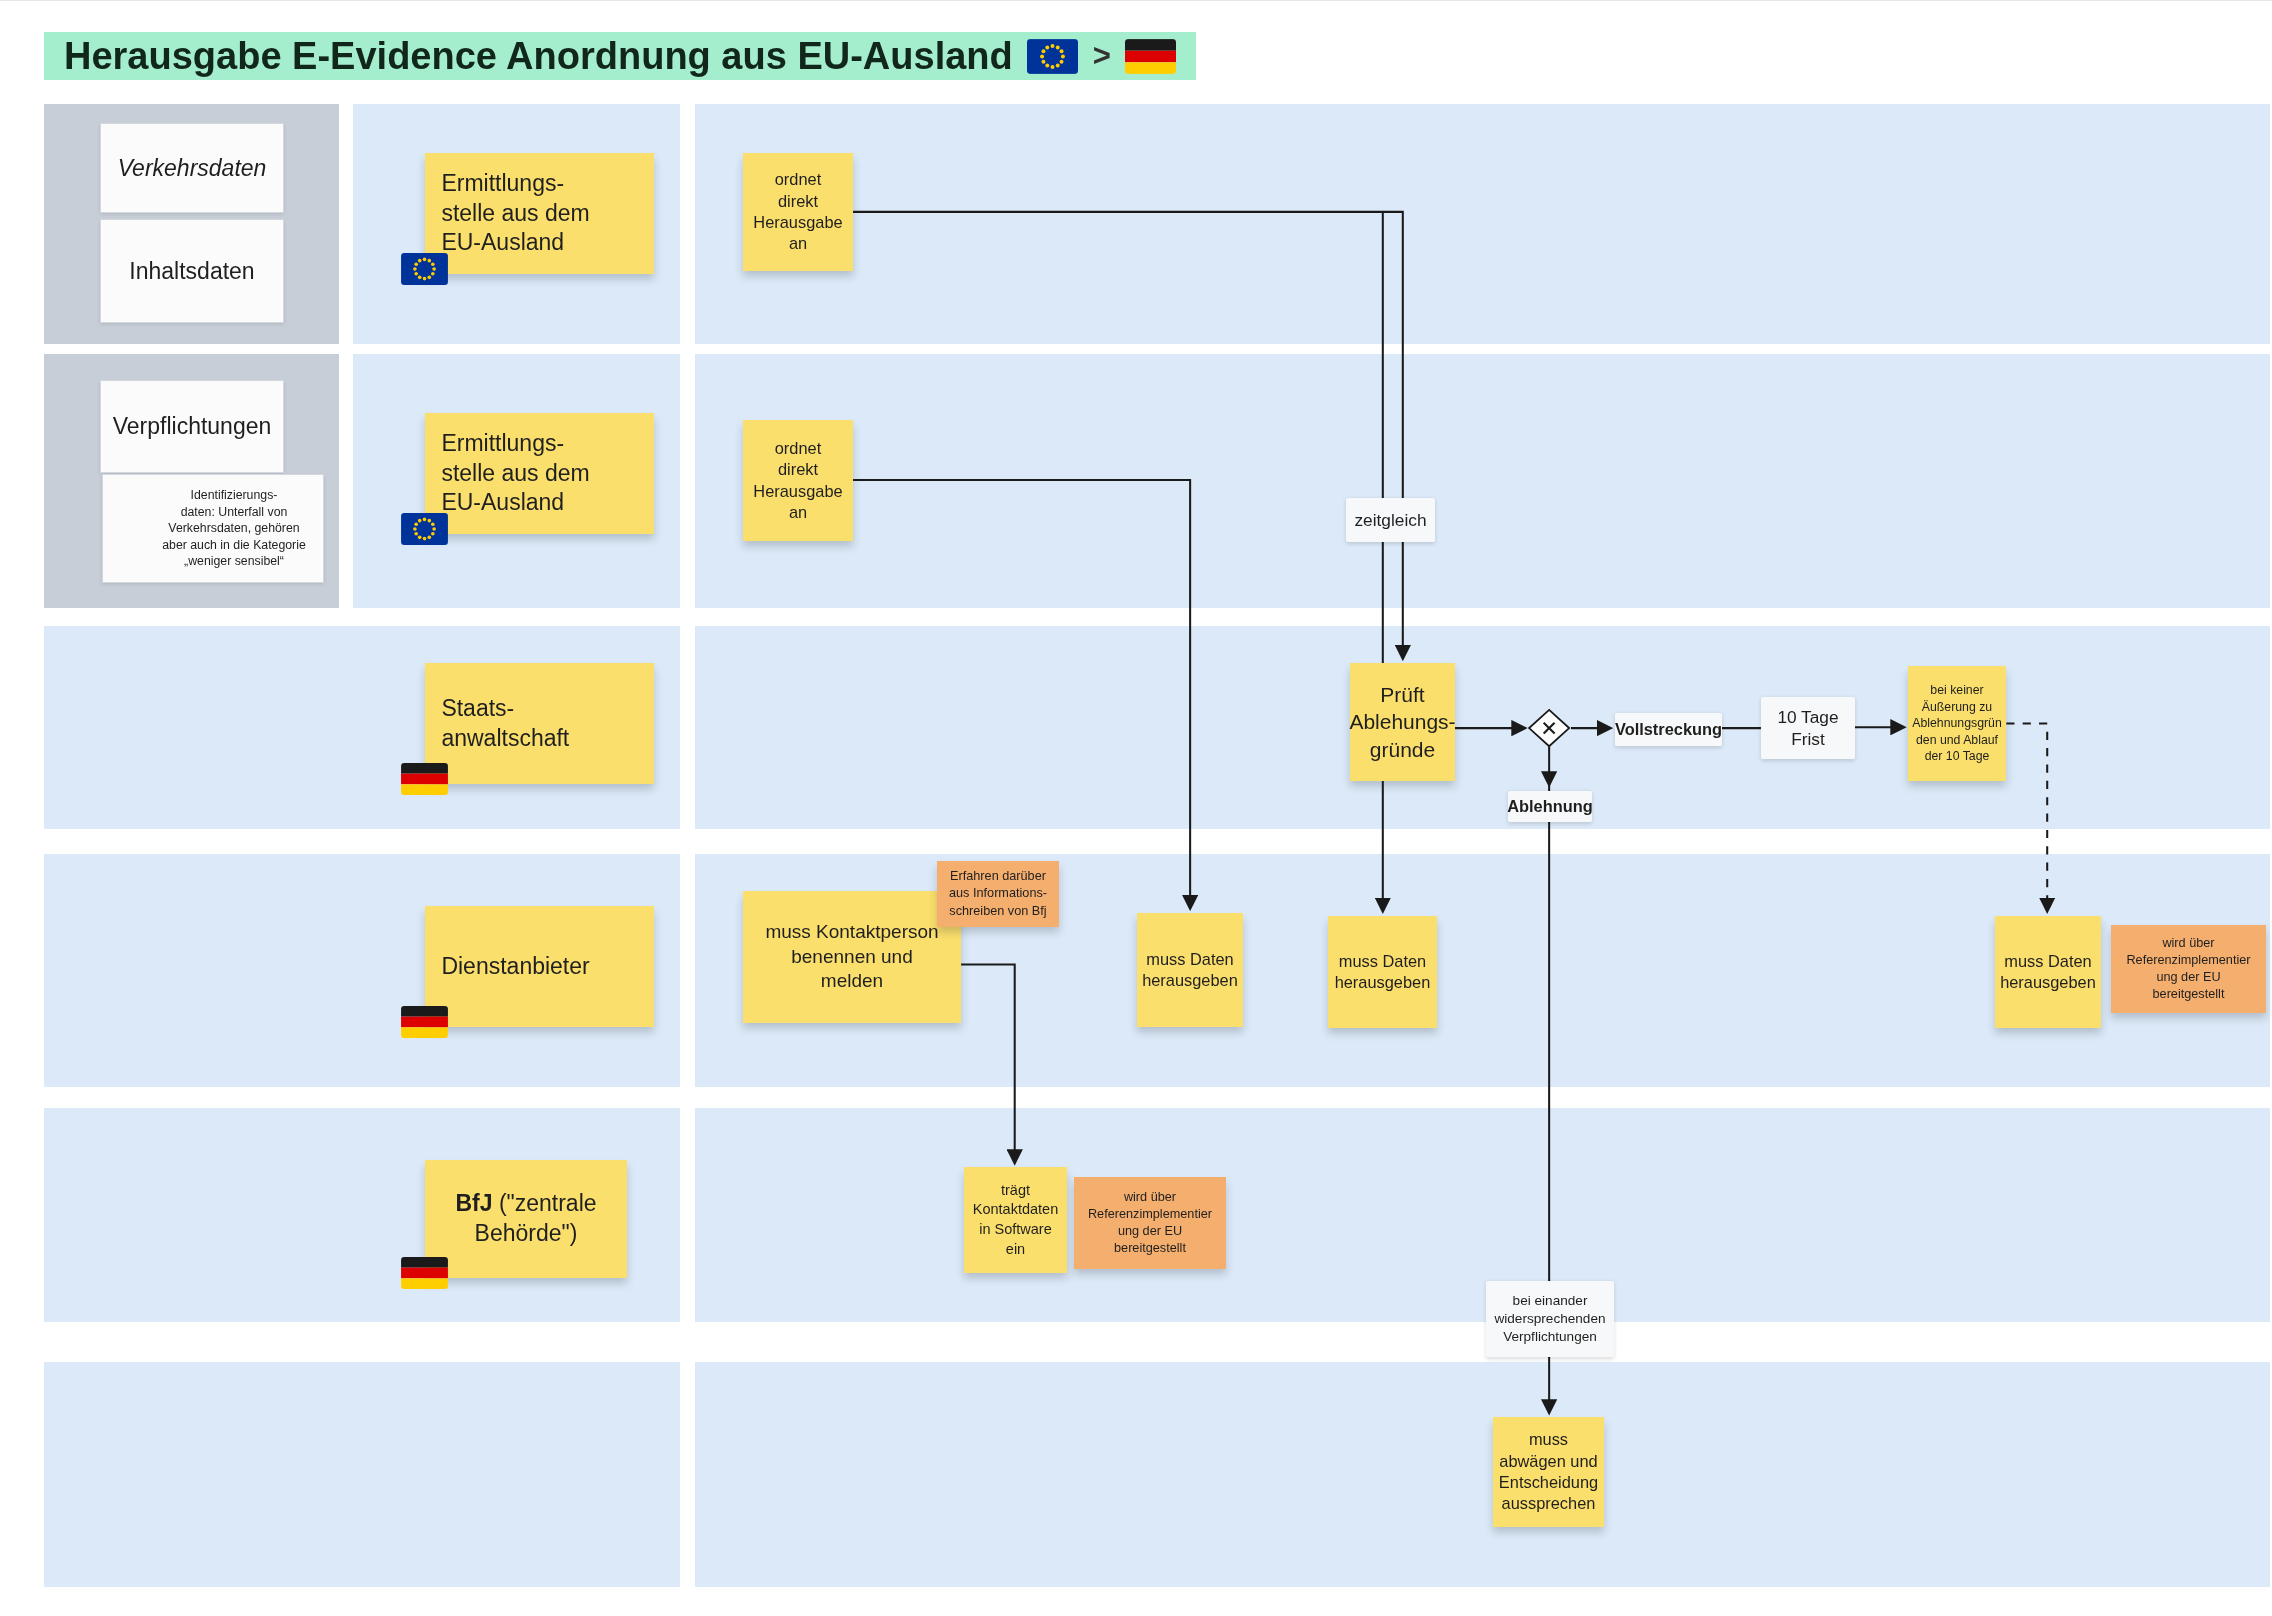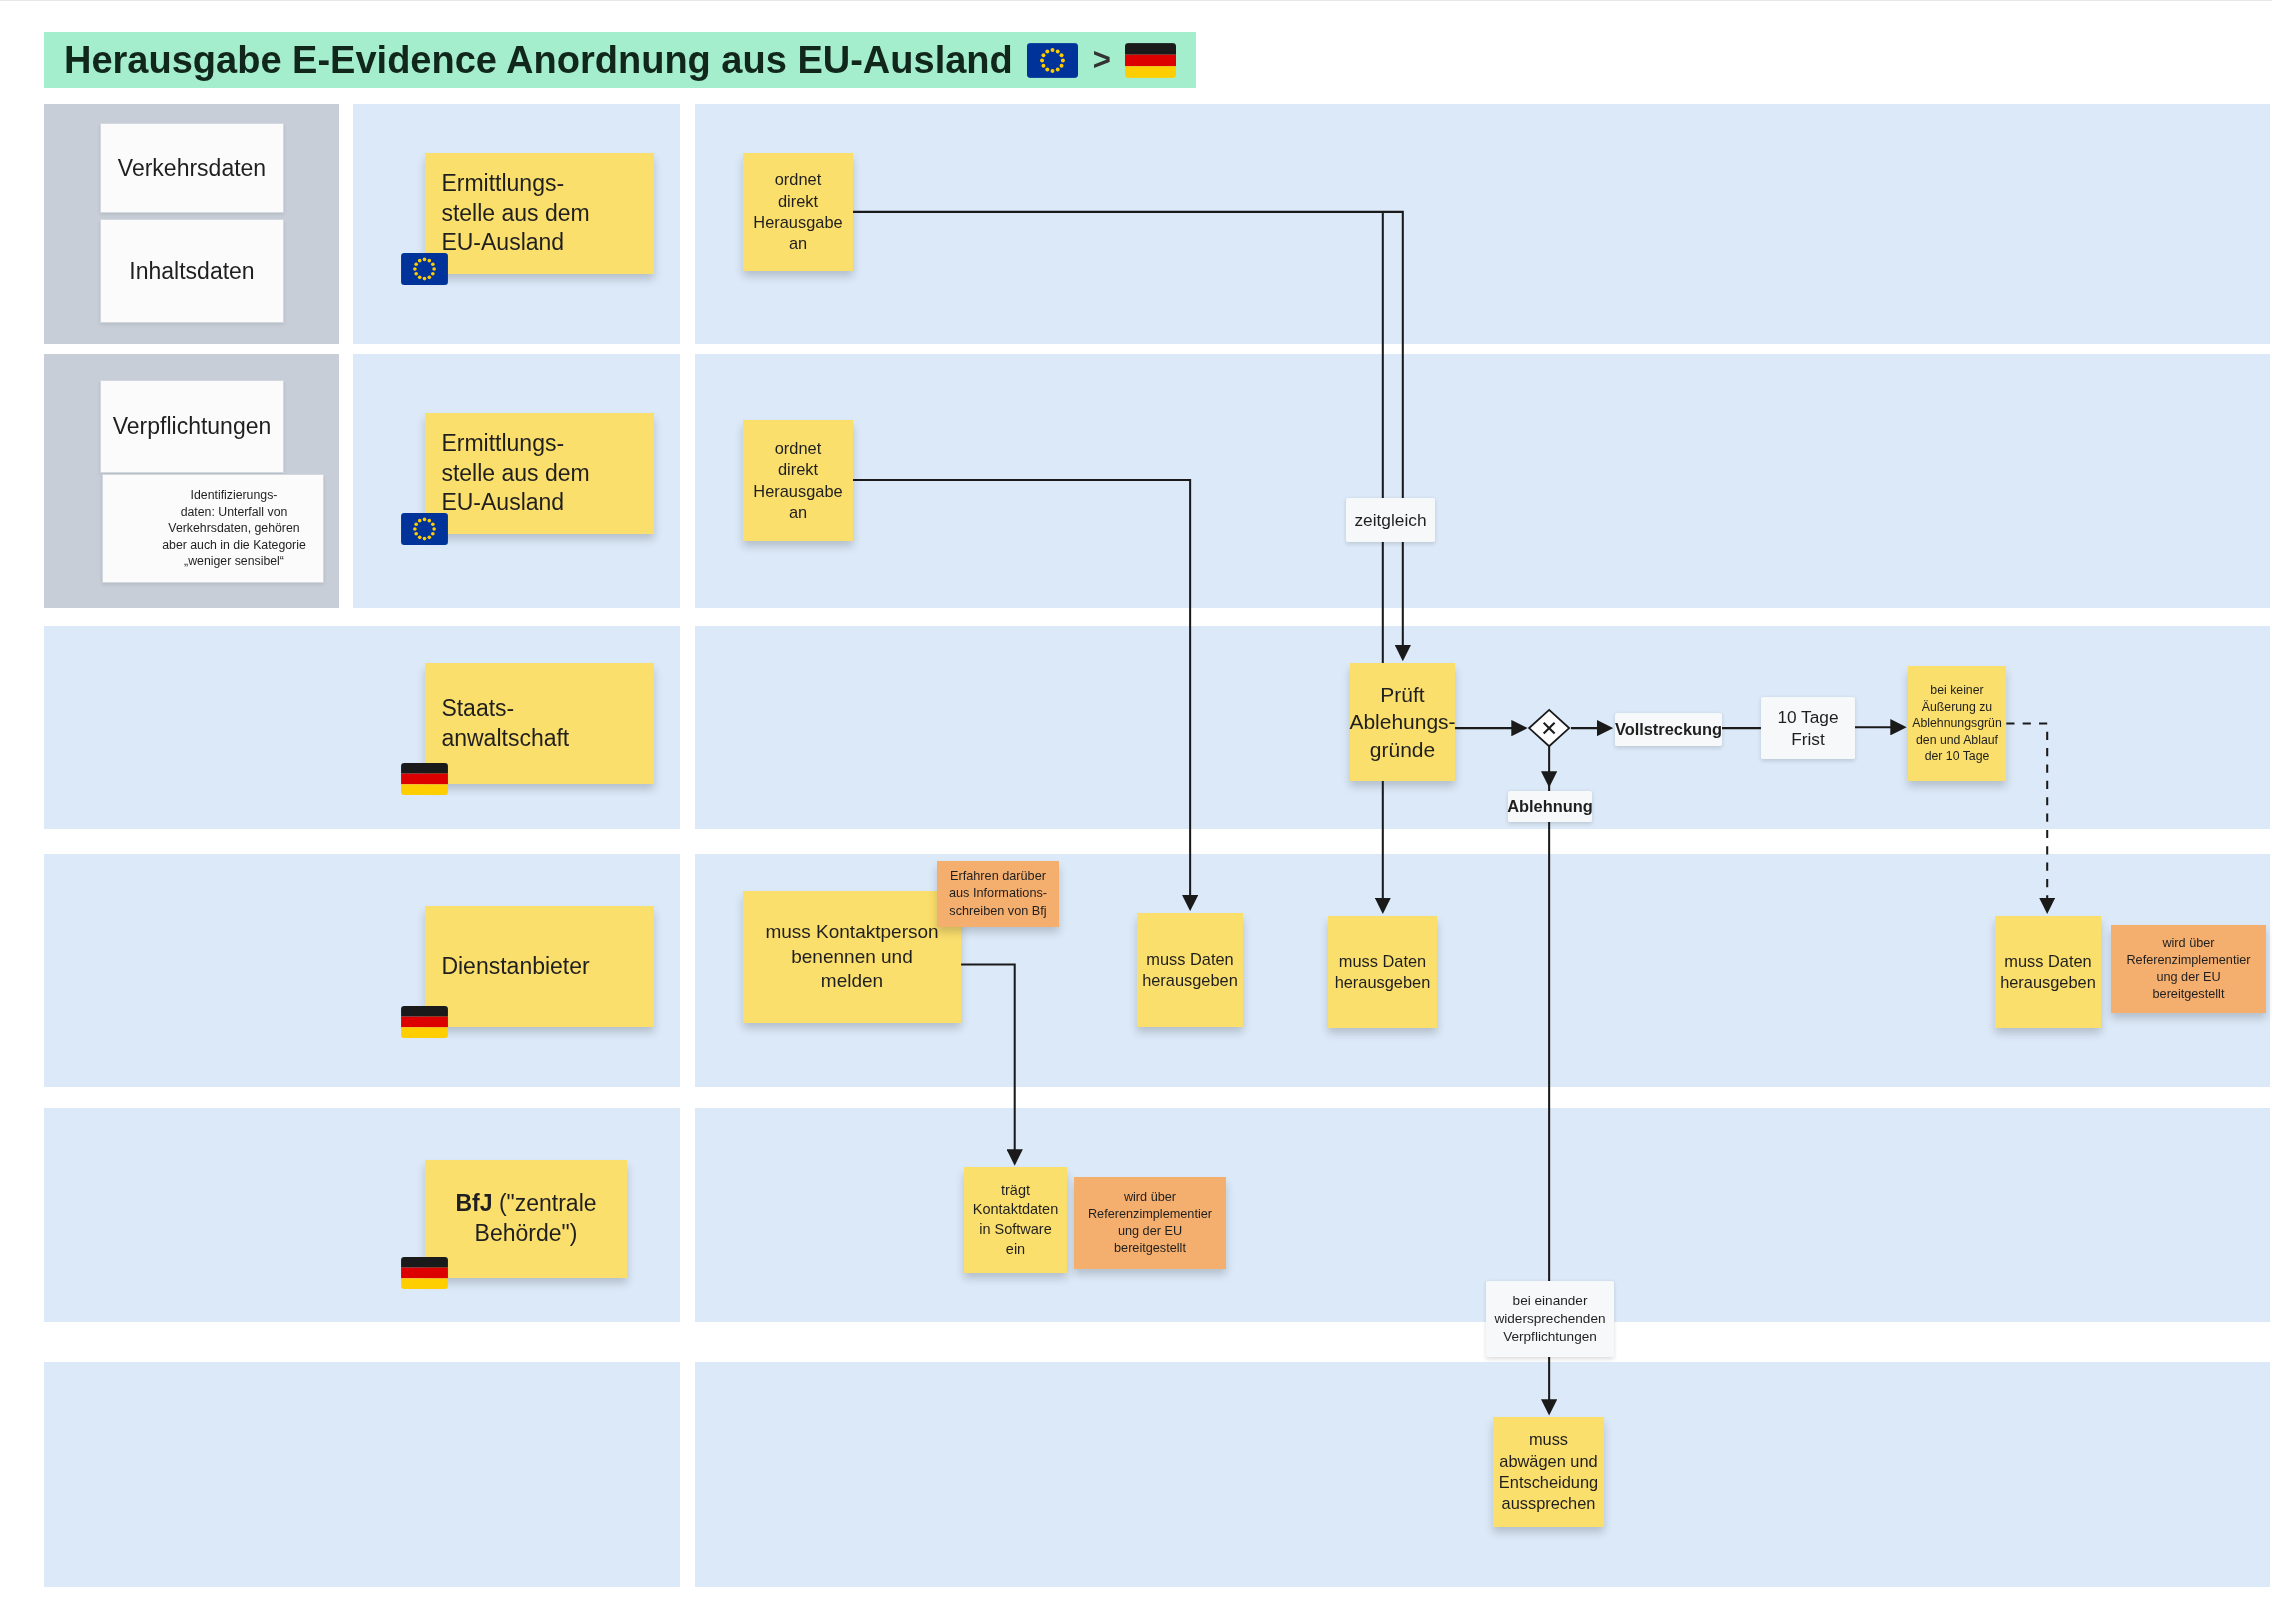--- a/index.html
+++ b/index.html
@@ -4,21 +4,21 @@
 <style>
   html,body{margin:0;padding:0;background:#ffffff;}
   .canvas{
     position:relative;width:2273px;height:1616px;background:#ffffff;overflow:hidden;
     border-top:0.9px solid #e7e7e7;border-right:0.9px solid #e7e7e7;
     font-family:"Liberation Sans","DejaVu Sans",sans-serif;color:#1f1f1f;
   }
   .title{
     position:absolute;display:flex;align-items:center;gap:14.5px;
     background:#a5eecd;color:#11271c;font-weight:bold;font-size:38px;
-    padding:0 20px;height:56px;
+    padding:0 20px;height:48px;
   }
   .title .sep{font-size:31px;font-weight:bold;color:#333;}
   .lane{position:absolute;background:#dbe9f8;}
   .gray-panel{position:absolute;background:#c7ced7;}
   .card{
     position:absolute;background:#fbfbfc;border:0.9px solid #d3d8de;
     box-shadow:0 1.8px 3.6px rgba(0,0,0,.10);
     display:flex;align-items:center;justify-content:center;text-align:center;
     white-space:pre-line;z-index:2;font-size:23px;
   }
@@ -112,21 +112,21 @@
 
   <div class="lane" style="left:44px;top:853px;width:636px;height:233px;"></div>
   <div class="lane" style="left:695px;top:853px;width:1575px;height:233px;"></div>
 
   <div class="lane" style="left:44px;top:1107px;width:636px;height:214px;"></div>
   <div class="lane" style="left:695px;top:1107px;width:1575px;height:214px;"></div>
 
   <div class="lane" style="left:44px;top:1361px;width:636px;height:225px;"></div>
   <div class="lane" style="left:695px;top:1361px;width:1575px;height:225px;"></div>
 
-  <div class="card" style="left:100px;top:122px;width:182px;height:88px;">Verkehrsdaten</div>
+  <div class="card" style="left:100px;top:122px;width:182px;height:88px;font-style:italic;">Verkehrsdaten</div>
   <div class="card" style="left:100px;top:218px;width:182px;height:102px;">Inhaltsdaten</div>
   <div class="card" style="left:100px;top:379px;width:182px;height:91px;">Verpflichtungen</div>
   <div class="card small" style="left:102px;top:473px;width:178px;height:107px;padding-left:42px;">Identifizierungs-
 daten: Unterfall von
 Verkehrsdaten, gehören
 aber auch in die Kategorie
 „weniger sensibel“</div>
 
   <svg class="connectors" width="2273" height="1616" viewBox="0 0 2500 1778">
     <defs>

